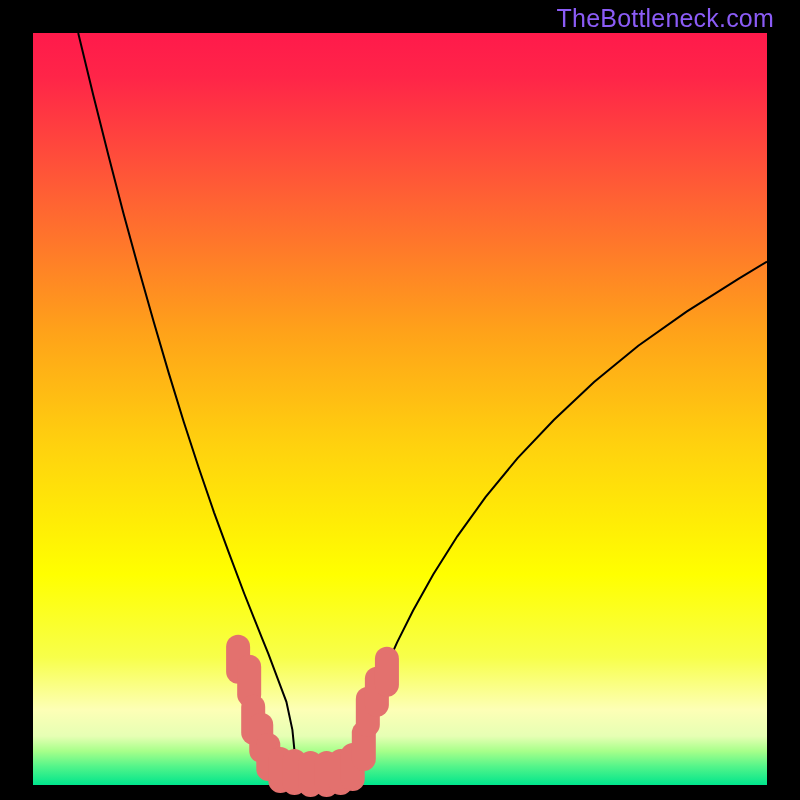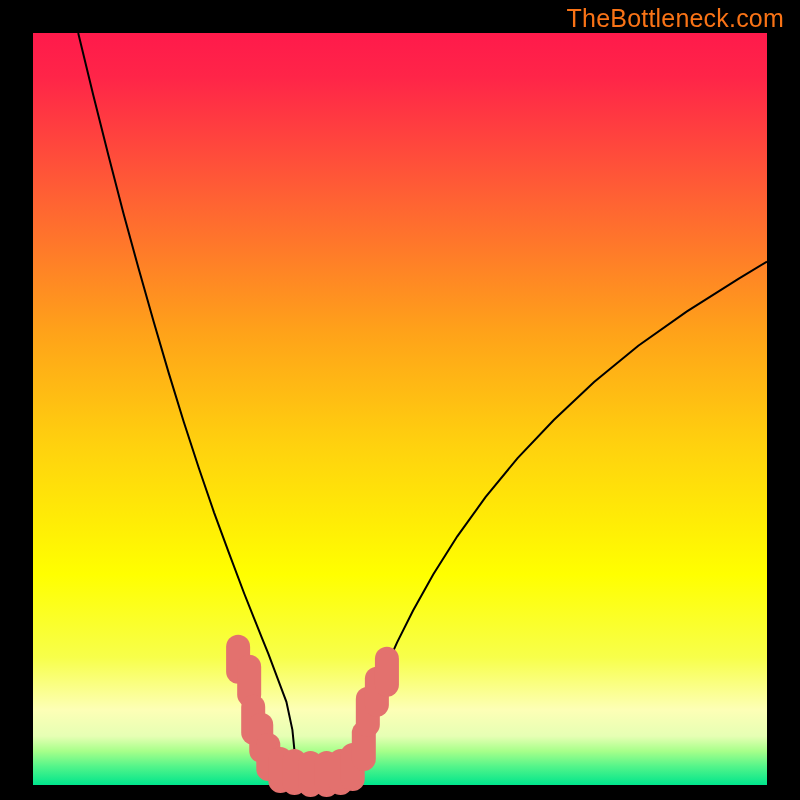--- a/index.html
+++ b/index.html
@@ -12,22 +12,22 @@
   }
   .chart-wrap {
     position: relative;
     width: 800px;
     height: 800px;
     background: #000;
   }
   .watermark {
     position: absolute;
     top: 4px;
-    right: 16px;
-    color: #f97316;
+    right: 26px;
+    color: #8b5cf6;
     font-family: Arial, Helvetica, sans-serif;
     font-size: 25px;
     font-weight: 500;
     letter-spacing: 0.2px;
     z-index: 5;
   }
   svg.chart {
     position: absolute;
     left: 0;
     top: 0;

